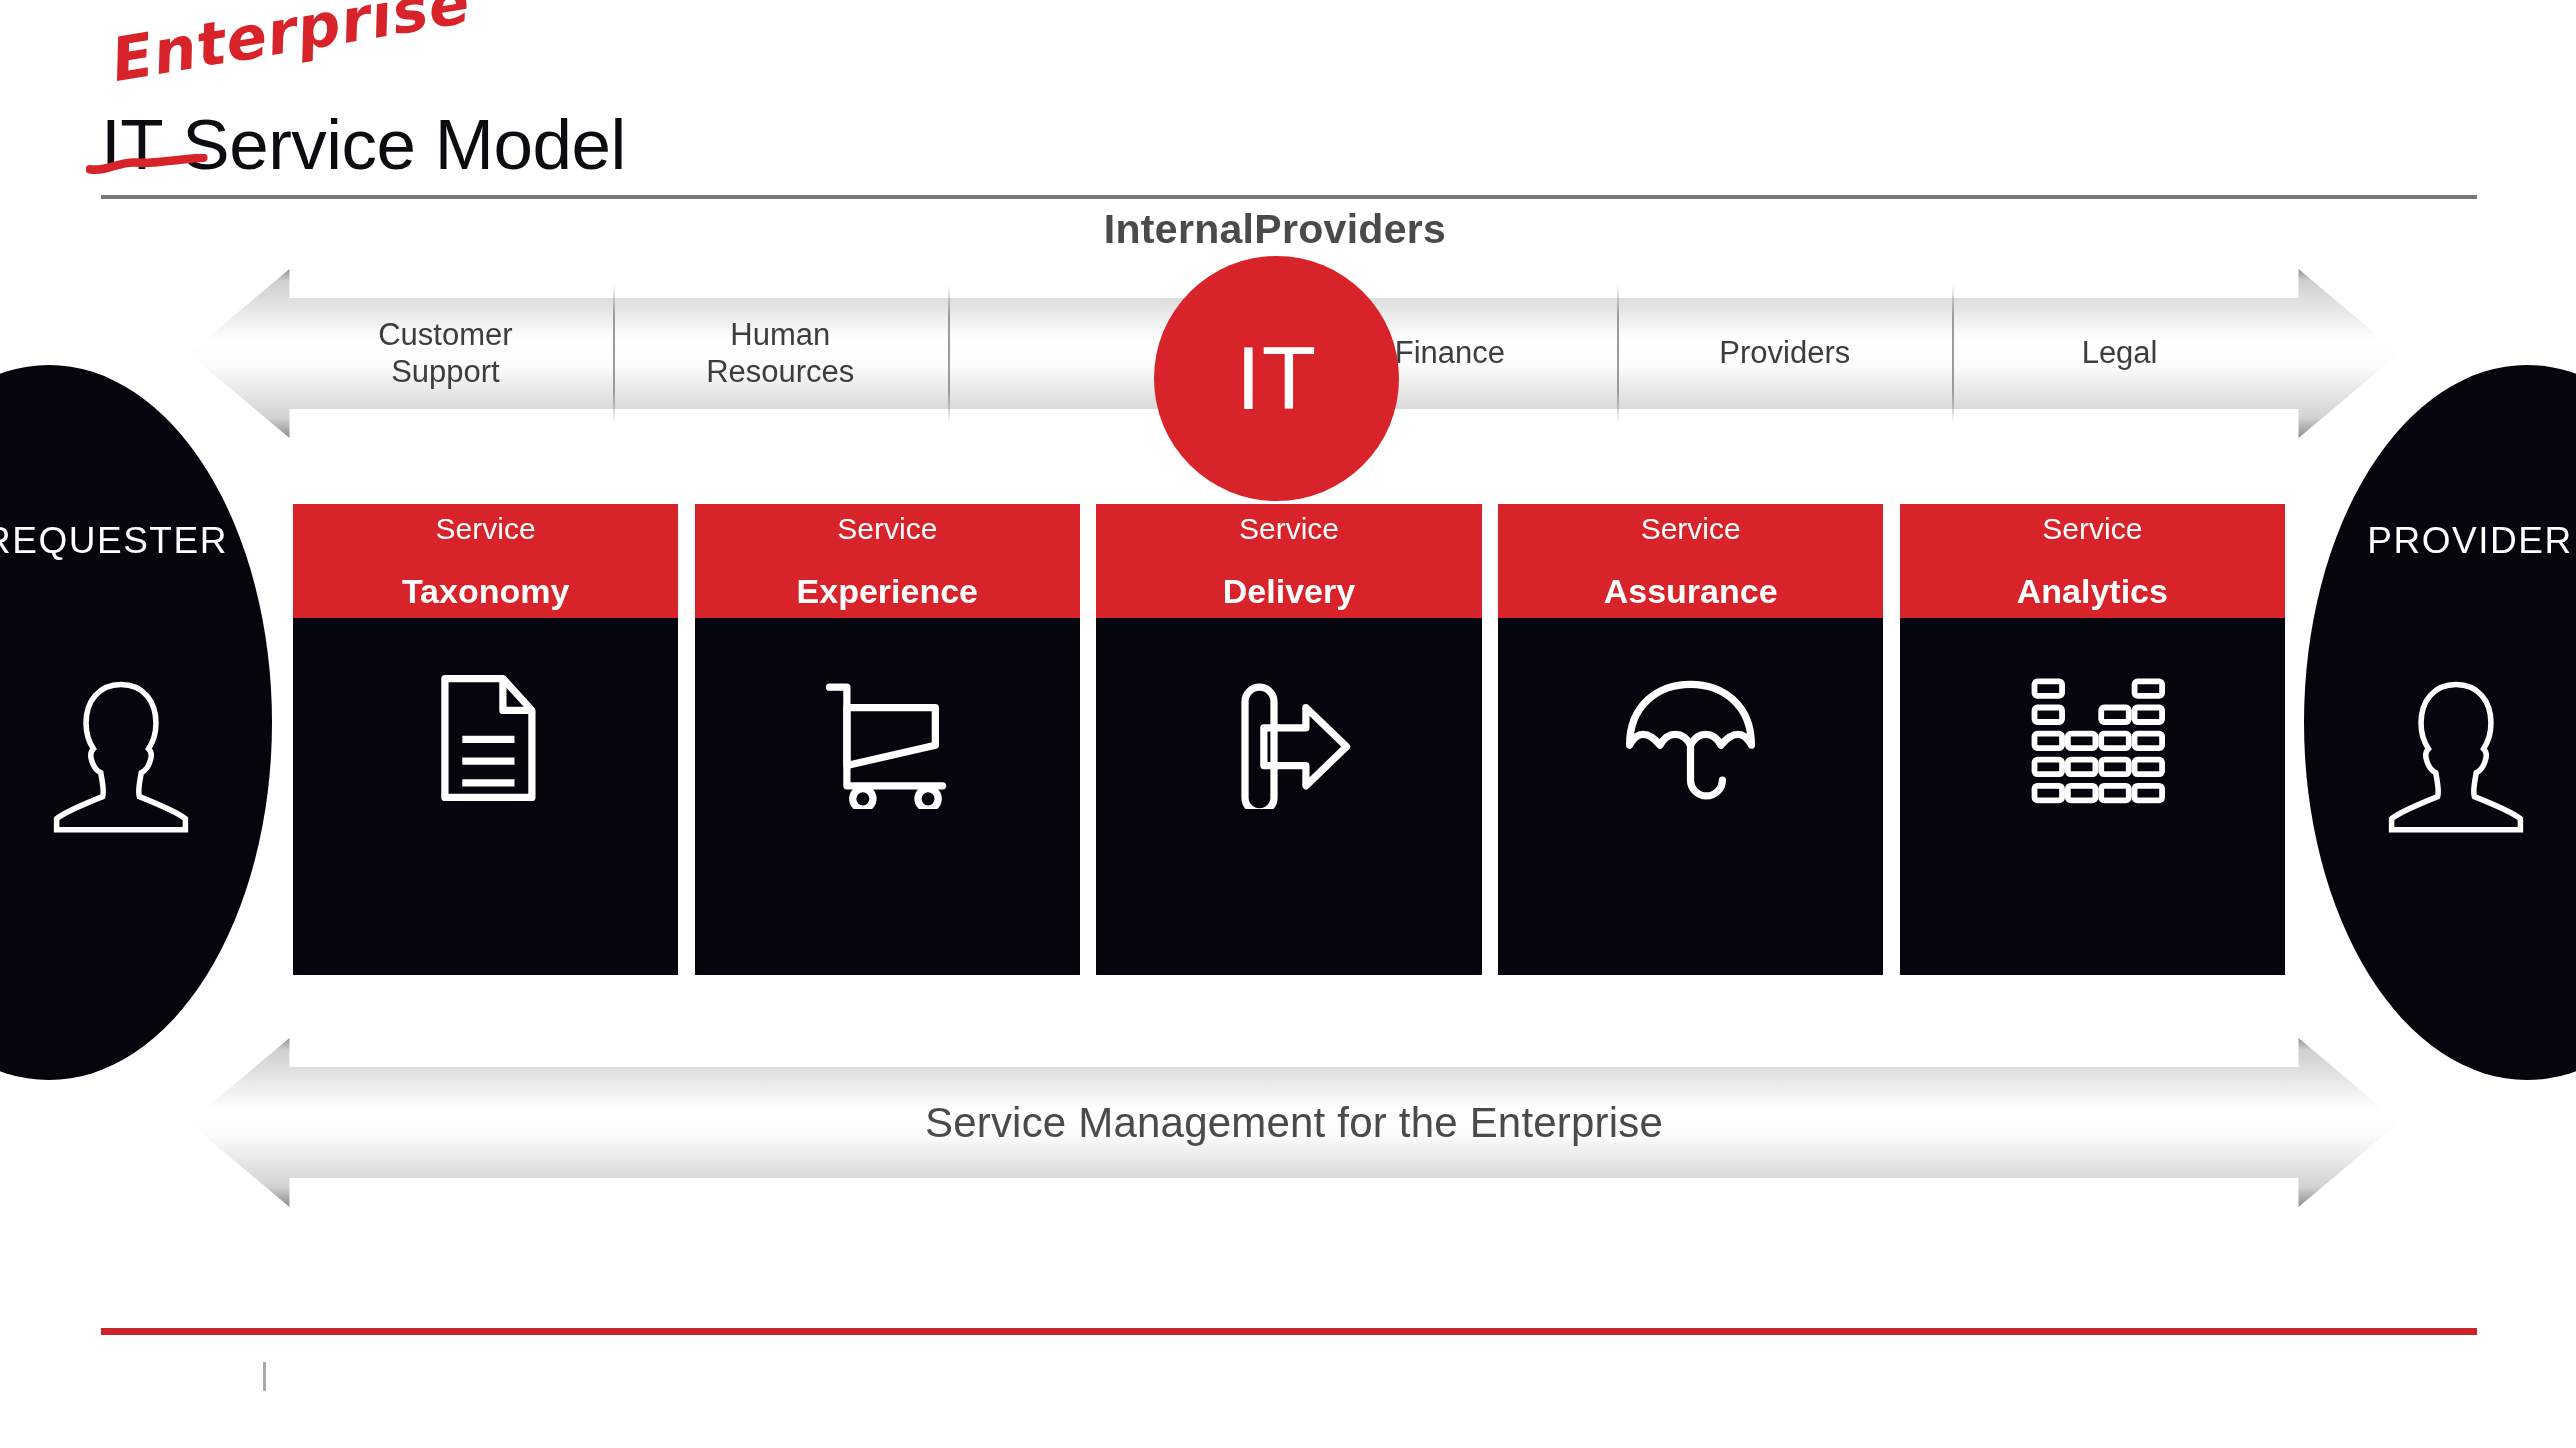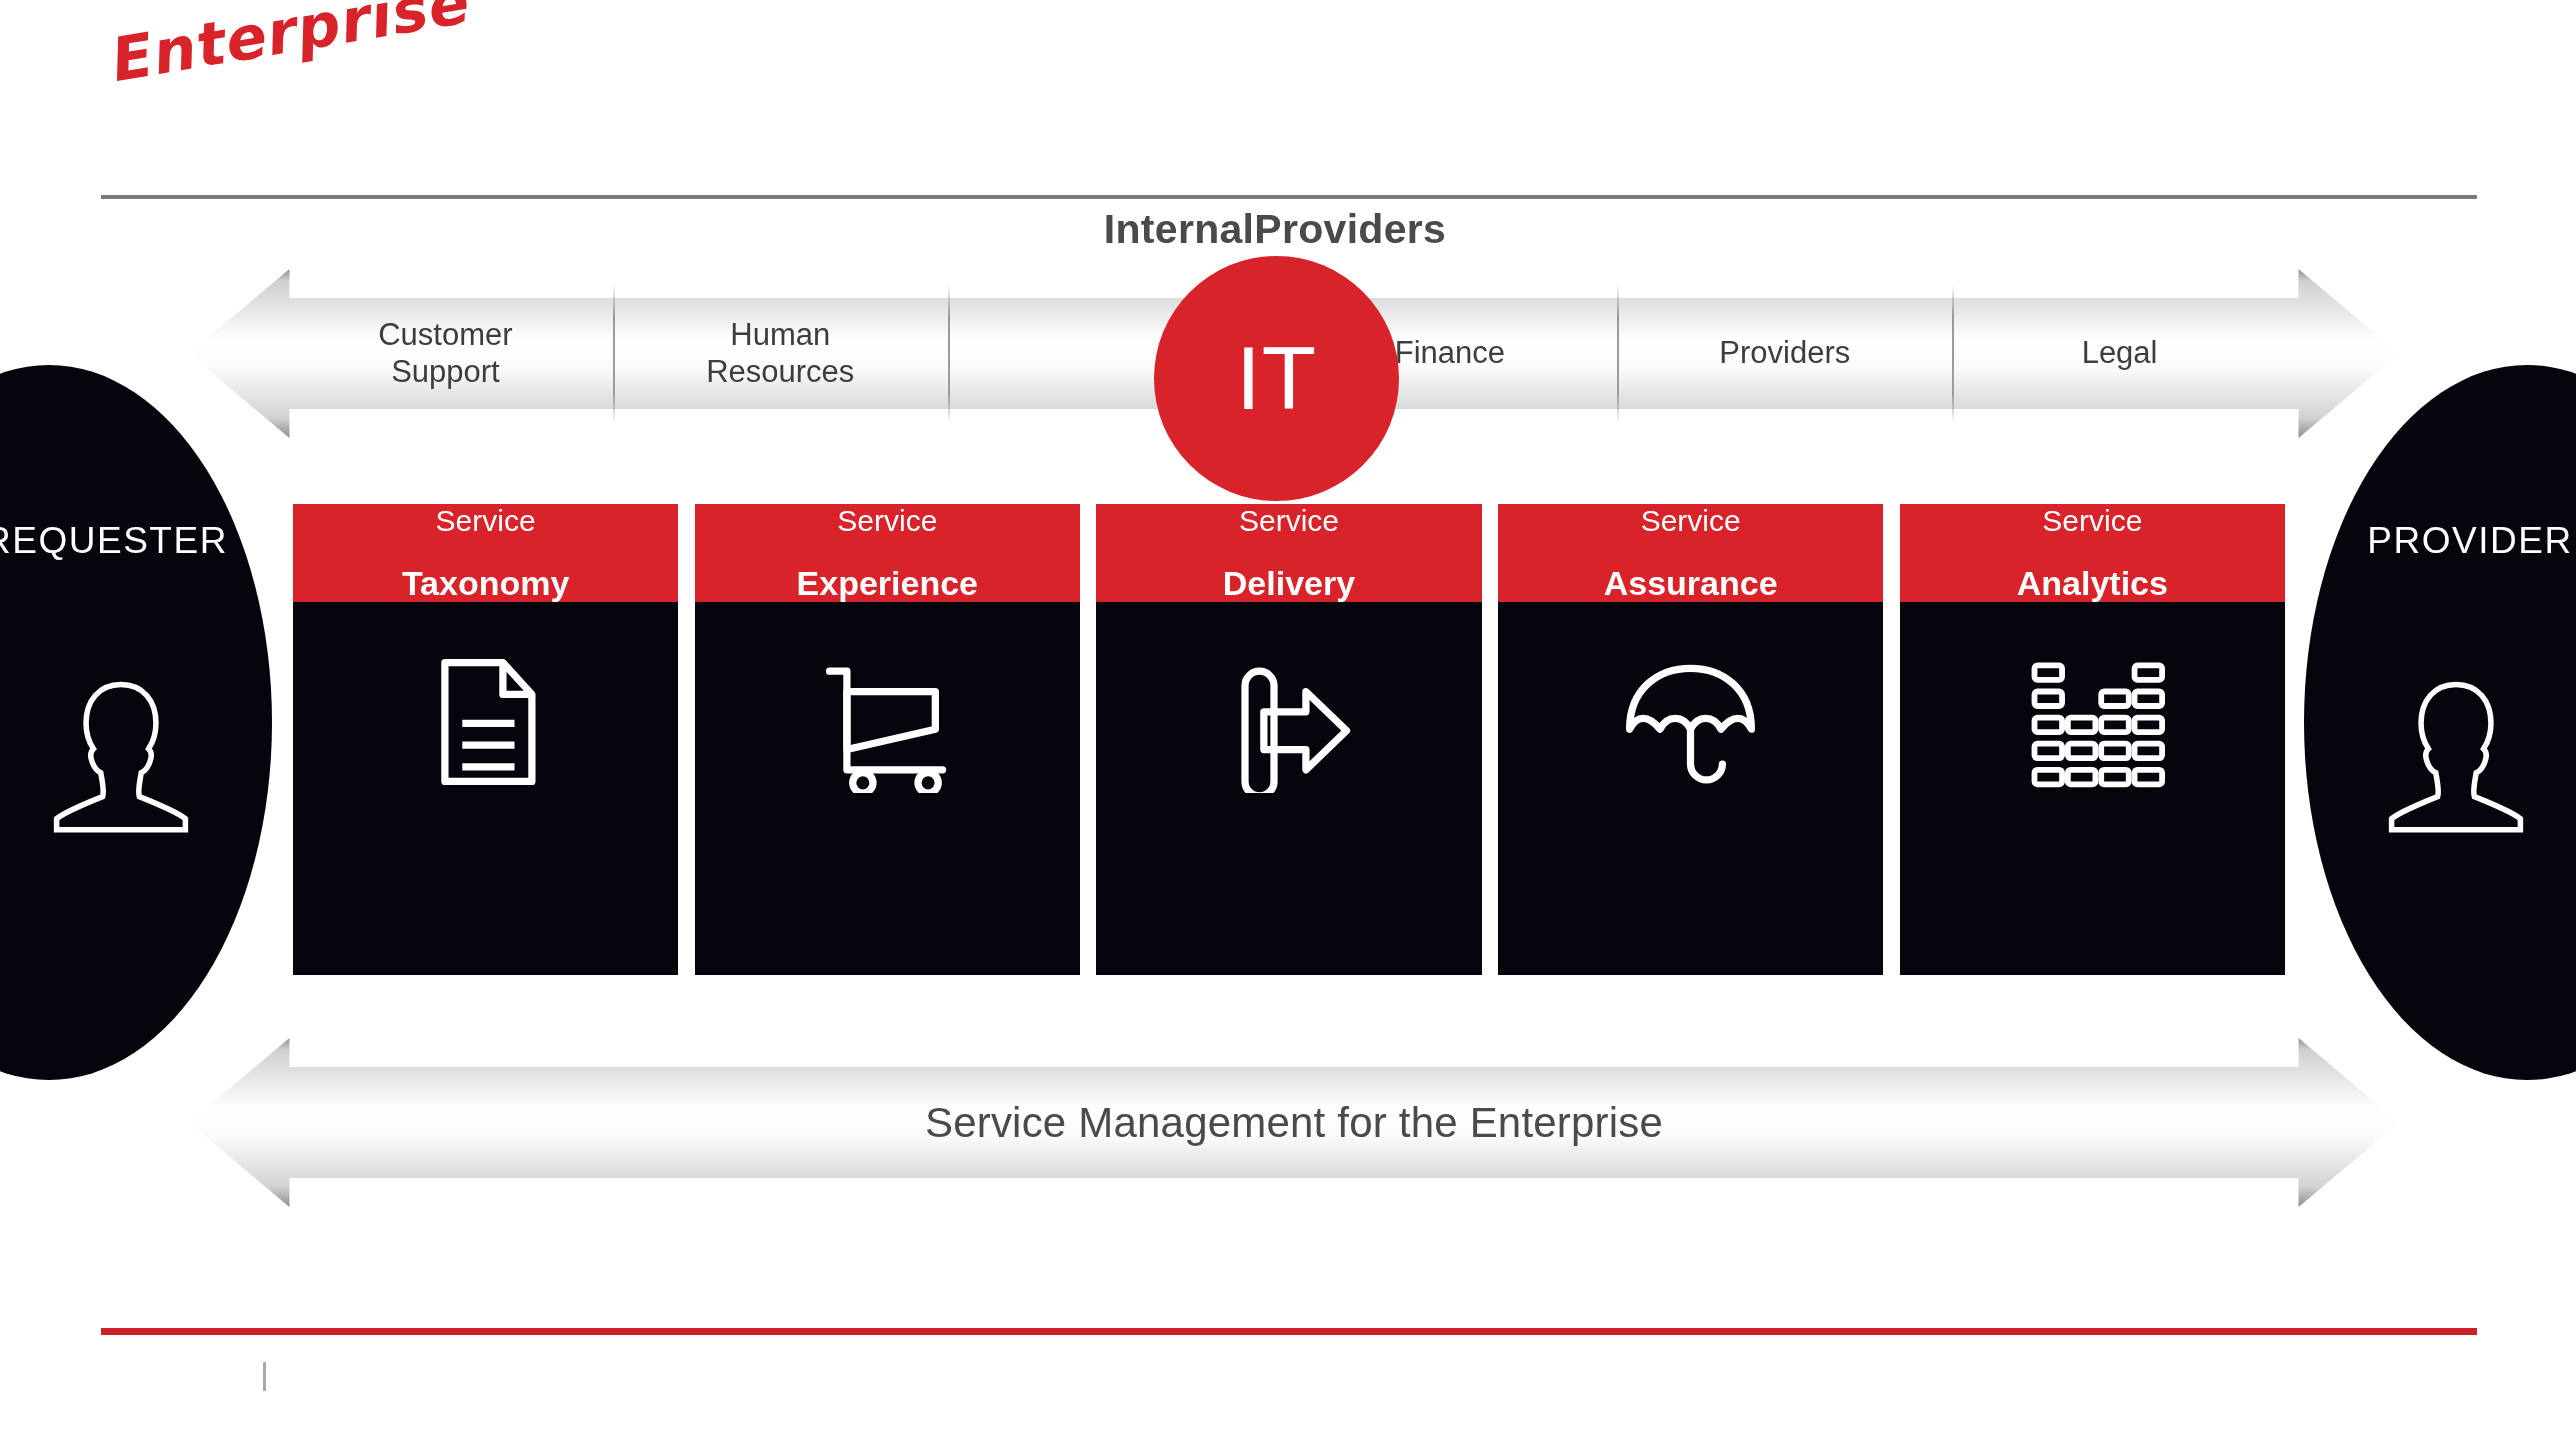--- a/index.html
+++ b/index.html
@@ -164,21 +164,21 @@
     gap: 16.4px;
   }
   .card {
     flex: 1 1 0;
     display: flex;
     flex-direction: column;
     background: #05060d;
   }
   .card-head {
     background: #D8232A;
-    height: 98px;
+    height: 114px;
     display: flex;
     flex-direction: column;
     align-items: center;
     justify-content: center;
     color: #ffffff;
     line-height: 1.12;
   }
   .card-head .kicker { font-size: 30px; font-weight: 400; }
   .card-head .name   { font-size: 34px; font-weight: 700; margin-top: 26px; }
   .card-body {
@@ -224,20 +224,28 @@
     background: #a9a9a9;
   }
 </style>
 </head>
 <body>
 
 <div id="slide">
 
   <div id="title-block">
     <div id="title-enterprise">Enterprise</div>
+    <div id="title-main">
+      <span id="title-strike-word">
+        <span>IT</span>
+        <svg id="title-strike" viewBox="0 0 126 22">
+          <path d="M3 16 C 22 19, 34 7, 52 9 C 70 11, 86 6, 122 4" fill="none" stroke="#D8232A" stroke-width="9" stroke-linecap="round"></path>
+        </svg>
+      </span><span> Service Model</span>
+    </div>
     <div id="title-rule"></div>
   </div>
 
   <div id="providers-header">
     <span>Internal</span>
     <span>Providers</span>
   </div>
 
   <div id="top-arrow">
     <svg class="arrow-svg" viewBox="0 0 2288 175" preserveAspectRatio="none">

